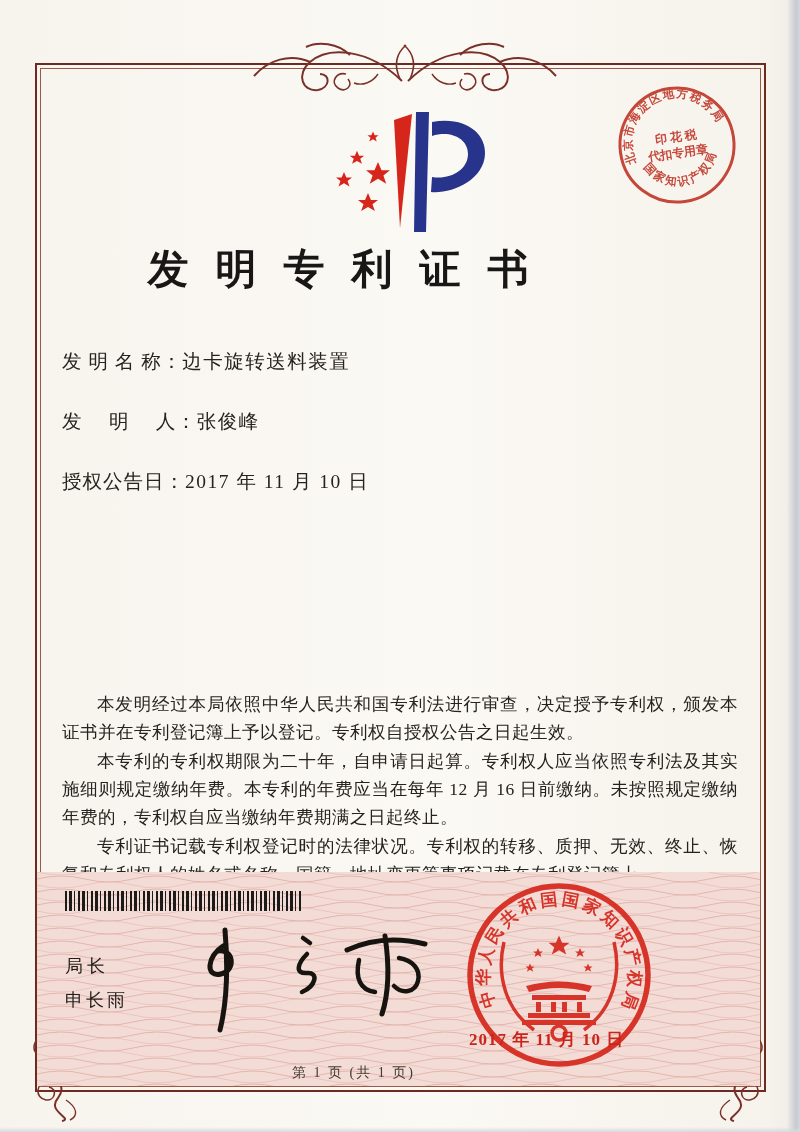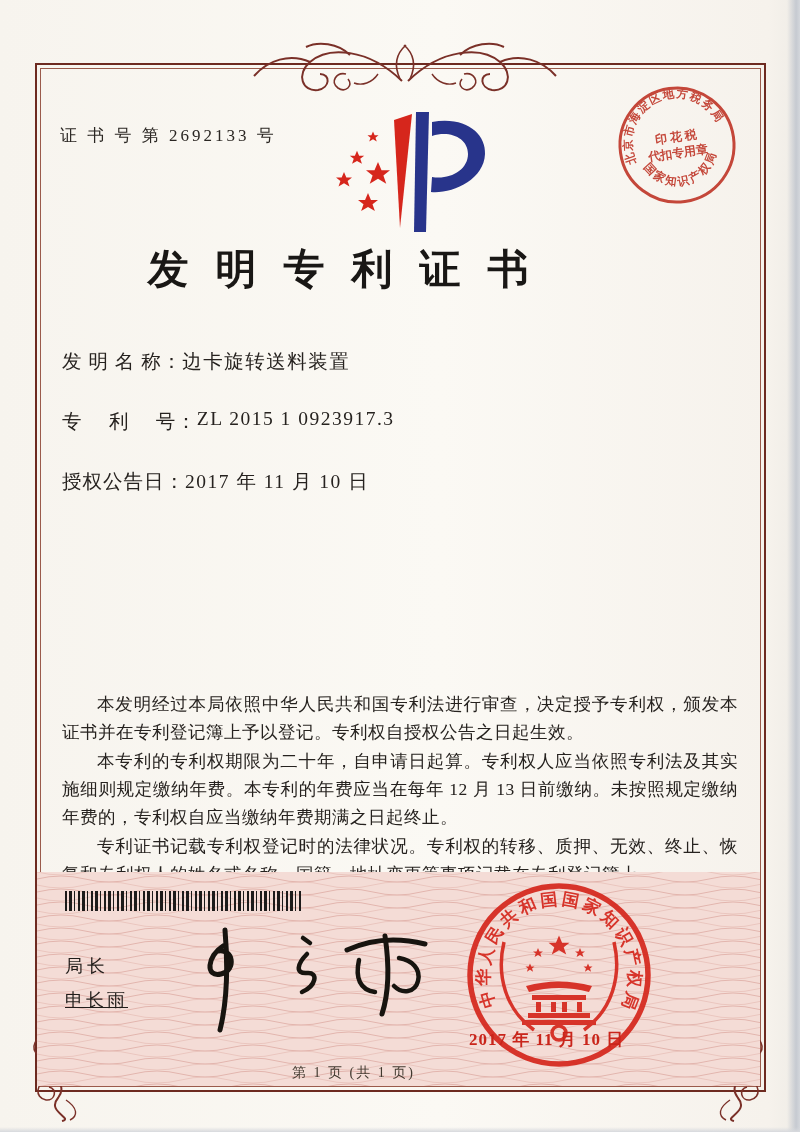--- a/index.html
+++ b/index.html
@@ -27,21 +27,21 @@
   .field-value{letter-spacing:1.5px;text-align:center;}
 
   .body-text{position:absolute;left:62px;top:690px;width:676px;font-size:17.5px;line-height:1.62;color:#26221f;text-align:justify;}
   .body-text p{margin:0;text-indent:2em;letter-spacing:.5px;}
 
   .band{position:absolute;left:37px;top:872px;width:672px;height:214px;}
   .band svg.waves{position:absolute;inset:0;}
   .barcode{position:absolute;left:28px;top:19px;width:238px;height:20px;
     background:repeating-linear-gradient(90deg,#1d1b1a 0 2px,rgba(0,0,0,0) 2px 4px,#1d1b1a 4px 7px,rgba(0,0,0,0) 7px 9px,#1d1b1a 9px 10px,rgba(0,0,0,0) 10px 13px);}
   .sign-title{position:absolute;left:28px;top:82px;font-size:18px;color:#211d1a;letter-spacing:4px;font-family:"Liberation Sans","DejaVu Sans",sans-serif;}
-  .sign-name{position:absolute;left:28px;top:116px;font-size:18px;color:#211d1a;letter-spacing:3px;font-family:"Liberation Sans","DejaVu Sans",sans-serif;text-decoration:underline;}
+  .sign-name{position:absolute;left:28px;top:116px;font-size:18px;color:#211d1a;letter-spacing:3px;font-family:"Liberation Sans","DejaVu Sans",sans-serif;}
   .signature{position:absolute;left:148px;top:52px;}
   .office-seal{position:absolute;left:427px;top:8px;}
   .seal-date{position:absolute;left:432px;top:156px;font-size:17px;font-weight:700;color:#c9251b;letter-spacing:1px;white-space:nowrap;}
   .page-footer{position:absolute;left:0;top:192px;width:723px;text-align:center;transform:translateX(-45px);font-size:14px;color:#41392f;letter-spacing:2px;}
 </style>
 </head>
 <body>
 
 <svg width="0" height="0" style="position:absolute" aria-hidden="true">
   <defs>
@@ -73,21 +73,20 @@
     <use href="#flourish-half" xlink:href="#flourish-half" transform="translate(310,6) scale(-1,1)"></use>
   </svg>
 
   <svg class="ornament" style="left:14px;top:1008px" width="80" height="120" viewBox="0 0 80 120">
     <use href="#corner-flourish" xlink:href="#corner-flourish"></use>
   </svg>
   <svg class="ornament" style="left:702px;top:1008px" width="80" height="120" viewBox="0 0 80 120">
     <use href="#corner-flourish" xlink:href="#corner-flourish" transform="translate(80,0) scale(-1,1)"></use>
   </svg>
 
-  <div class="cert-no">证 书 号 第 2692133 号</div>
 
   <svg class="logo" width="165" height="128" viewBox="0 0 165 128">
     <g fill="#d6261c">
       <use href="#star" xlink:href="#star" transform="translate(16,70) scale(0.8)"></use>
       <use href="#star" xlink:href="#star" transform="translate(29,48) scale(0.72)"></use>
       <use href="#star" xlink:href="#star" transform="translate(45,27) scale(0.55)"></use>
       <use href="#star" xlink:href="#star" transform="translate(50,64) scale(1.2)"></use>
       <use href="#star" xlink:href="#star" transform="translate(40,93) scale(1.0)"></use>
       <path d="M66,10 L84,4 L72,118 Z"></path>
     </g>
@@ -112,32 +111,32 @@
   </svg>
 
   <div class="doc-title">发明专利证书</div>
 
   <div class="fields">
     <div class="field-row">
       <span class="field-label">发 明 名 称：</span>
         <span class="field-value">边卡旋转送料装置</span>
     </div>
     <div class="field-row">
-      <span class="field-label">专　 利　 号：</span>
-        <span class="field-value">ZL 2015 1 0923917.3</span>
+      <span class="field-label">发　 明　 人：</span>
+        <span class="field-value">张俊峰</span>
     </div>
     <div class="field-row">
       <span class="field-label">授权公告日：</span>
         <span class="field-value">2017 年 11 月 10 日</span>
     </div>
   </div>
 
   <div class="body-text">
     <p>本发明经过本局依照中华人民共和国专利法进行审查，决定授予专利权，颁发本证书并在专利登记簿上予以登记。专利权自授权公告之日起生效。</p>
-    <p>本专利的专利权期限为二十年，自申请日起算。专利权人应当依照专利法及其实施细则规定缴纳年费。本专利的年费应当在每年 12 月 13 日前缴纳。未按照规定缴纳年费的，专利权自应当缴纳年费期满之日起终止。</p>
+    <p>本专利的专利权期限为二十年，自申请日起算。专利权人应当依照专利法及其实施细则规定缴纳年费。本专利的年费应当在每年 12 月 16 日前缴纳。未按照规定缴纳年费的，专利权自应当缴纳年费期满之日起终止。</p>
     <p>专利证书记载专利权登记时的法律状况。专利权的转移、质押、无效、终止、恢复和专利权人的姓名或名称、国籍、地址变更等事项记载在专利登记簿上。</p>
   </div>
 
   <div class="band">
     <svg class="waves" width="723" height="214" viewBox="0 0 723 214" preserveAspectRatio="none">
       <defs>
         <pattern id="wv" width="96" height="13" patternUnits="userSpaceOnUse">
           <path d="M0,7 Q24,1 48,7 T96,7" fill="none" stroke="#dfae a6" stroke-width="1"></path>
           <path d="M0,7 Q24,1 48,7 T96,7" fill="none" stroke="#dfaea6" stroke-width="1"></path>
         </pattern>

